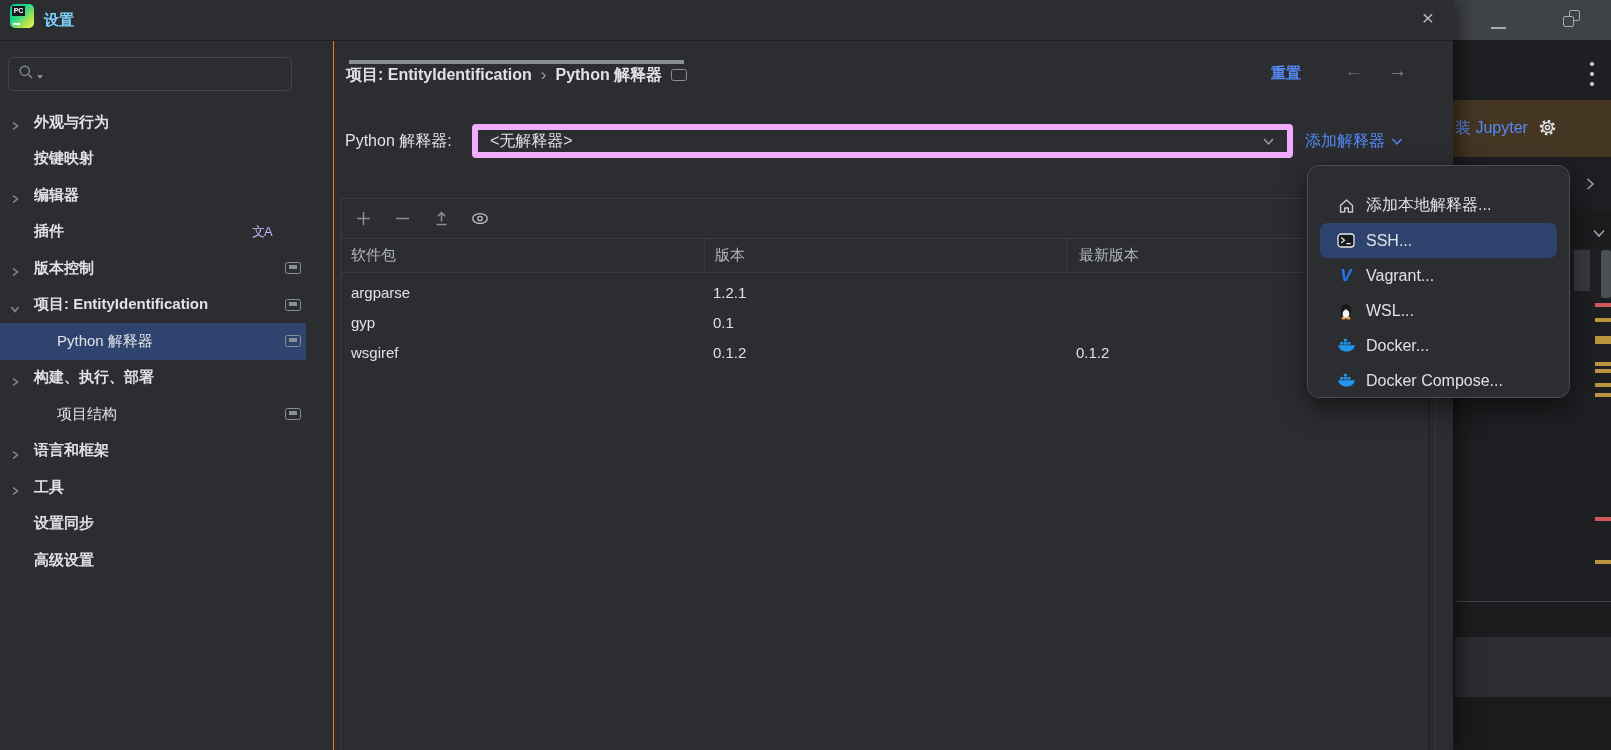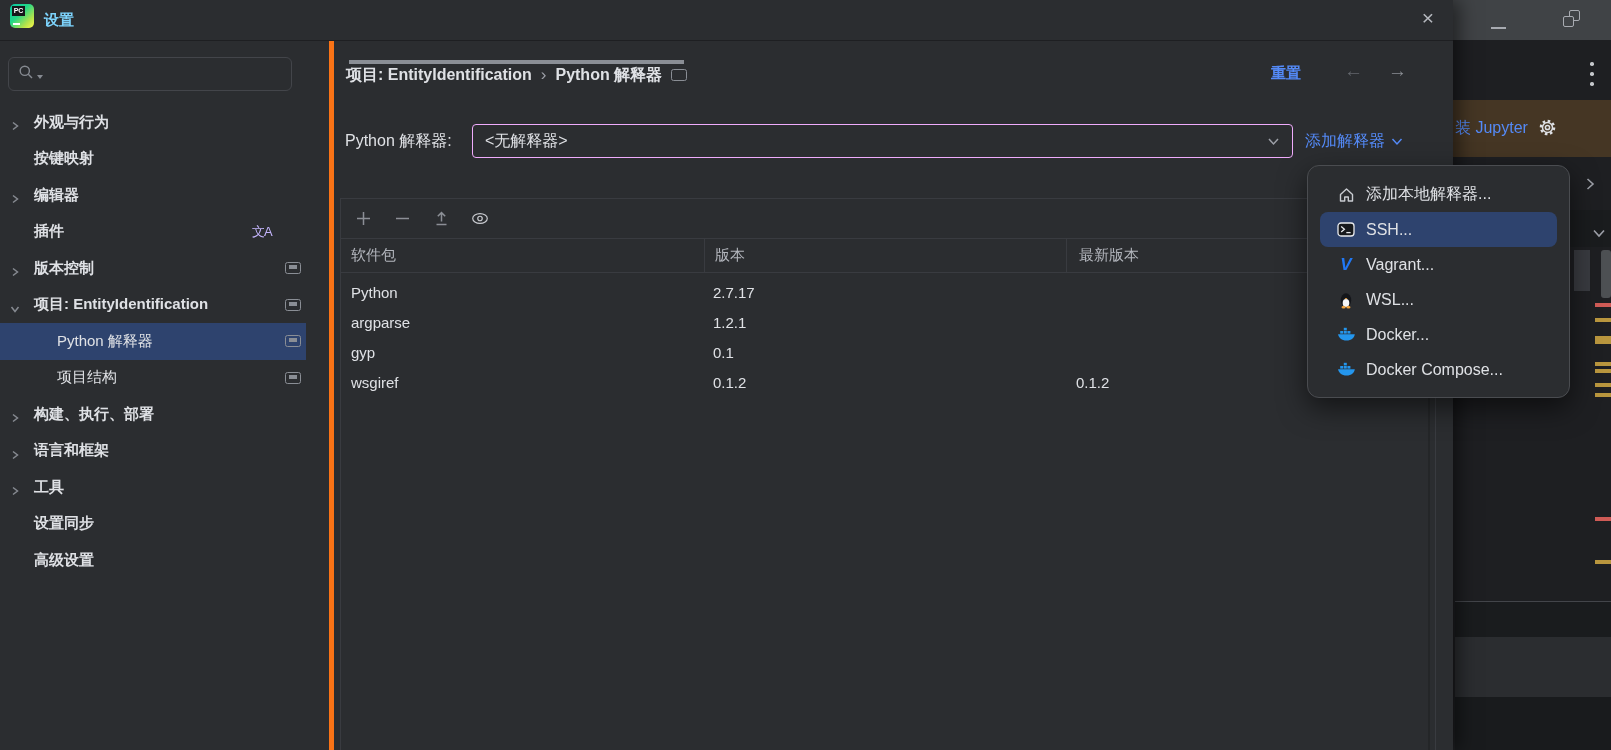--- a/index.html
+++ b/index.html
@@ -16,21 +16,21 @@
     background:linear-gradient(135deg,#08c7a2 0%,#21d789 40%,#b2e34b 75%,#fcf84a 100%); }
   .pc-logo .pc-box { position:absolute; left:2px; top:2px; width:13px; height:10px; background:#15171a;
     color:#fff; font-size:7px; font-weight:bold; line-height:10px; text-align:center; }
   .pc-logo .pc-dash { position:absolute; left:3px; bottom:3px; width:7px; height:2px; background:#fff; }
   .dlg-title { position:absolute; left:44px; top:11px; font-size:15px; font-weight:600; color:#7dd3fc; }
   .dlg-close { position:absolute; left:1412px; top:2px; width:32px; height:32px; text-align:center;
     line-height:32px; font-size:21px; color:#b6b9bf; cursor:pointer; }
 
   
   .sidebar { position:absolute; left:0; top:41px; width:334px; height:709px;
-    border-right:5px solid #f97316; }
+    border-right:1px solid #f97316; }
   .searchbox { position:absolute; left:8px; top:16px; width:284px; height:34px;
     border:1px solid #43454a; border-radius:6px; display:flex; align-items:center; padding-left:9px; gap:3px; }
   .search-caret { width:0; height:0; border-left:3.5px solid transparent; border-right:3.5px solid transparent;
     border-top:4px solid #868a91; margin-top:5px; }
   .tree { position:absolute; left:0; top:63px; width:334px; }
   .trow { position:relative; height:36.5px; display:flex; align-items:center; cursor:pointer; }
   .trow .chev { position:absolute; left:10px; top:13px; }
   .tlabel { font-size:15px; }
   .lv0 { margin-left:34px; font-weight:700; }
   .lv1 { margin-left:57px; font-weight:400; }
@@ -44,21 +44,21 @@
   .crumbs { position:absolute; left:346px; top:58px; height:34px; display:flex; align-items:center; gap:9px; }
   .crumb { font-size:16px; font-weight:700; color:#dfe1e5; cursor:pointer; }
   .crumb-sep { font-size:17px; color:#9da0a8; }
   .reset-link { position:absolute; left:1271px; top:64px; font-size:15px; font-weight:600; color:#548af7; cursor:pointer; }
   .nav-back { position:absolute; left:1344px; top:60px; font-size:19px; color:#63666c; cursor:pointer; }
   .nav-fwd  { position:absolute; left:1388px; top:60px; font-size:19px; color:#8b8e94; cursor:pointer; }
 
   
   .interp-label { position:absolute; left:345px; top:131px; font-size:16px; }
   .combo { position:absolute; left:472px; top:124px; width:821px; height:34px; background:#2b2d30;
-    border:1px solid #f0abfc; border-radius:4px; display:flex; align-items:center; padding:0 12px; cursor:pointer; }
+    border:6px solid #f0abfc; border-radius:4px; display:flex; align-items:center; padding:0 12px; cursor:pointer; }
   .combo-val { font-size:16px; flex:1; }
   .combo-chev { margin-left:auto; }
   .add-link { position:absolute; left:1305px; top:124px; height:34px; display:flex; align-items:center; gap:6px;
     color:#548af7; font-size:16px; cursor:pointer; }
 
   
   .pkg-panel { position:absolute; left:340px; top:198px; width:1096px; height:552px;
     border:1px solid #393b40; border-bottom:none; }
   .pkg-toolbar { height:40px; border-bottom:1px solid #393b40; display:flex; align-items:center; gap:21px; padding-left:13px; }
   .tb-btn { width:18px; height:18px; display:flex; align-items:center; justify-content:center; cursor:pointer; }
@@ -93,21 +93,21 @@
   .thumb { position:absolute; left:148px; top:250px; width:10px; height:48px; background:#4d5053; border-radius:3px; cursor:pointer; }
   .mark { position:absolute; left:142px; width:16px; height:4px; }
   .mark.red { background:#cf5b56; } .mark.gold { background:#b9963e; }
   .ide-div { position:absolute; left:2px; top:601px; width:156px; height:1px; background:#43454a; }
   .band1 { position:absolute; left:2px; top:602px; width:156px; height:35px; background:#1a1c1e; }
   .band2 { position:absolute; left:2px; top:637px; width:156px; height:60px; background:#2b2d30; }
   .band3 { position:absolute; left:2px; top:697px; width:156px; height:53px; background:#191b1d; }
 
   
   .menu { position:absolute; left:1307px; top:165px; width:263px; height:233px; background:#2b2d30;
-    border:1px solid #4a4c50; border-radius:12px; box-shadow:0 10px 28px rgba(0,0,0,.55); z-index:100; padding-top:11px; }
+    border:1px solid #4a4c50; border-radius:12px; box-shadow:0 10px 28px rgba(0,0,0,.55); z-index:100; padding-top:22px; }
   .mrow { height:35px; margin:0 12px; border-radius:8px; display:flex; align-items:center; padding-left:16px; gap:10px;
     font-size:16px; cursor:pointer; }
   .mrow.sel { background:#2e436e; }
   .micon { width:20px; height:18px; display:flex; align-items:center; justify-content:center; }
   .vagrant-v { font-weight:800; font-size:17px; color:#2178f4; font-style:italic; }
 </style>
 </head>
 <body>
 
 <div id="ide">
@@ -218,28 +218,28 @@
               <polyline points="1.5,3 5,7.5 8.5,3" fill="none" stroke="#868a91" stroke-width="1.5"></polyline>
             </svg></span>
         <span class="tlabel lv0">项目: EntityIdentification</span>
         <span class="mon right"></span>
       </div>
       <div class="trow sel">
         <span class="tlabel lv1">Python 解释器</span>
         <span class="mon right"></span>
       </div>
       <div class="trow">
+        <span class="chev"><svg width="10" height="10" viewBox="0 0 10 10">
+              <polyline points="3,1.5 7.5,5 3,8.5" fill="none" stroke="#868a91" stroke-width="1.5"></polyline>
+            </svg></span>
+        <span class="tlabel lv0">构建、执行、部署</span>
+      </div>
+      <div class="trow">
         <span class="tlabel lv1">项目结构</span>
         <span class="mon right"></span>
-      </div>
-      <div class="trow">
-        <span class="chev"><svg width="10" height="10" viewBox="0 0 10 10">
-              <polyline points="3,1.5 7.5,5 3,8.5" fill="none" stroke="#868a91" stroke-width="1.5"></polyline>
-            </svg></span>
-        <span class="tlabel lv0">构建、执行、部署</span>
       </div>
       <div class="trow">
         <span class="chev"><svg width="10" height="10" viewBox="0 0 10 10">
               <polyline points="3,1.5 7.5,5 3,8.5" fill="none" stroke="#868a91" stroke-width="1.5"></polyline>
             </svg></span>
         <span class="tlabel lv0">语言和框架</span>
       </div>
       <div class="trow">
         <span class="chev"><svg width="10" height="10" viewBox="0 0 10 10">
               <polyline points="3,1.5 7.5,5 3,8.5" fill="none" stroke="#868a91" stroke-width="1.5"></polyline>
@@ -307,25 +307,20 @@
       </span>
     </div>
     <div class="pkg-head">
       <span class="hcell" style="left:10px">软件包</span>
       <span class="hcell" style="left:374px">版本</span>
       <span class="hcell" style="left:738px">最新版本</span>
       <span class="hdiv" style="left:363px"></span>
       <span class="hdiv" style="left:725px"></span>
     </div>
     <div class="pkg-rows">
-      <div class="prow">
-        <span class="pcell c-name">Python</span>
-        <span class="pcell c-ver">2.7.17</span>
-        <span class="pcell c-latest"></span>
-      </div>
       <div class="prow">
         <span class="pcell c-name">argparse</span>
         <span class="pcell c-ver">1.2.1</span>
         <span class="pcell c-latest"></span>
       </div>
       <div class="prow">
         <span class="pcell c-name">gyp</span>
         <span class="pcell c-ver">0.1</span>
         <span class="pcell c-latest"></span>
       </div>

